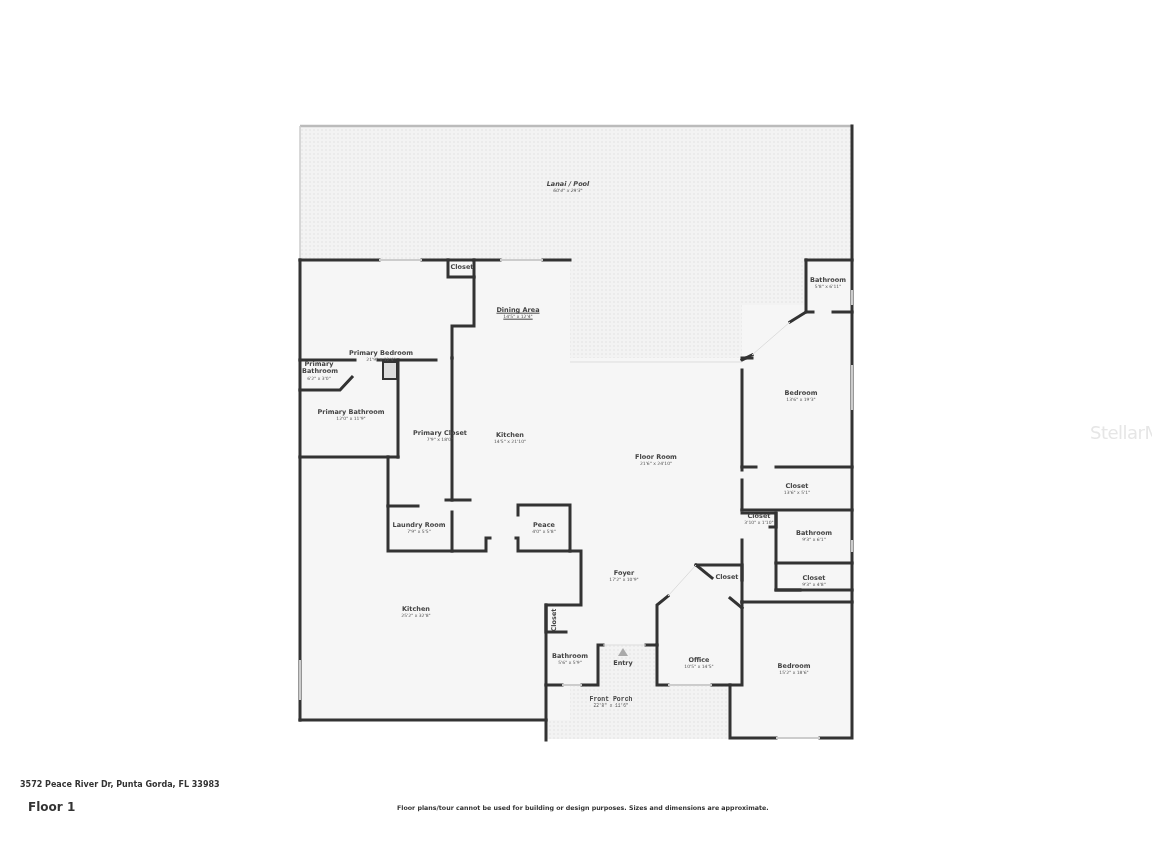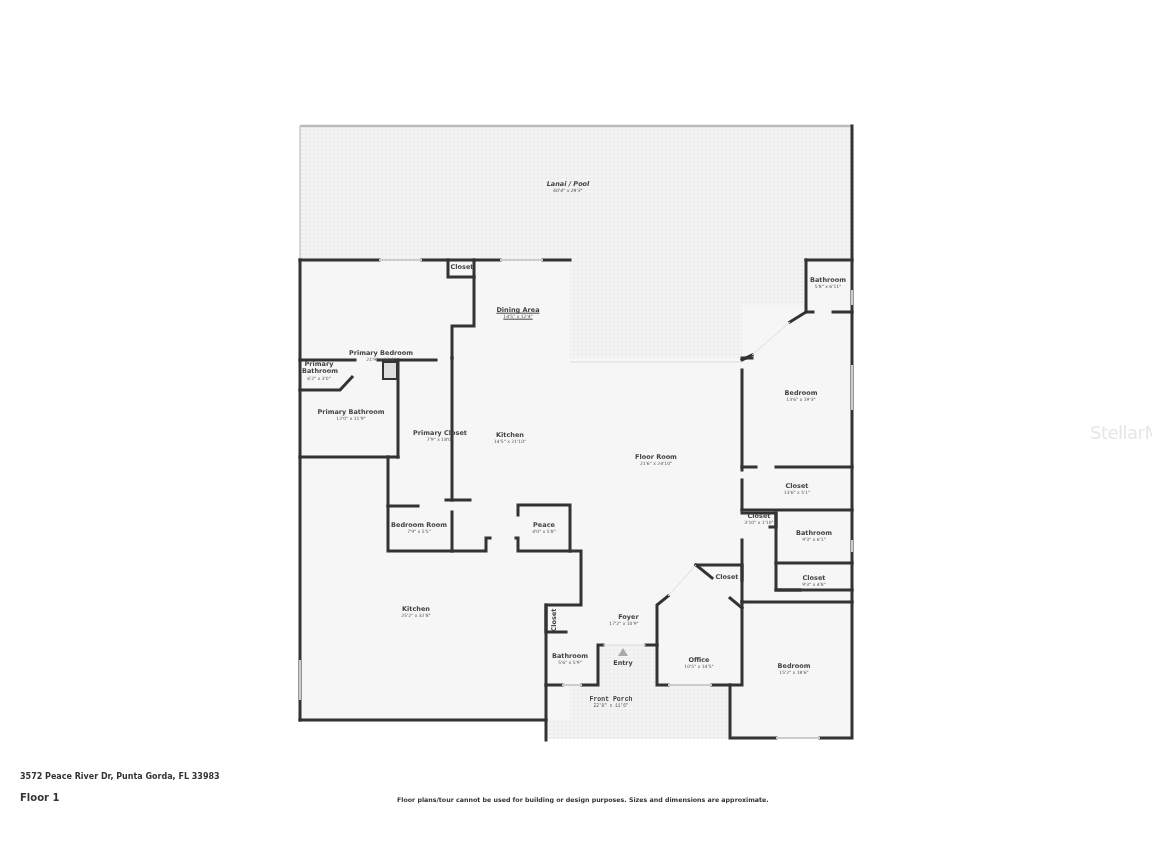--- a/index.html
+++ b/index.html
@@ -2,23 +2,23 @@
 <html><head>
 <meta charset="utf-8">
 <style>
   html, body { margin:0; padding:0; background:#ffffff; }
   body { width:1152px; height:864px; position:relative; overflow:hidden; font-family:"DejaVu Sans", sans-serif; }
   #plan { position:absolute; left:0; top:0; width:1152px; height:864px; }
   .room-label { position:absolute; text-align:center; transform:translate(-50%,-50%); color:#444; line-height:1.15; white-space:nowrap; }
   .room-label .nm { font-size:6.5px; font-weight:bold; display:block; }
   .room-label .dm { font-size:4.5px; display:block; color:#555; }
   .vert { transform:translate(-50%,-50%) rotate(-90deg); }
-  .footer { position:absolute; color:#333; font-weight:bold; }
+  .footer { position:absolute; color:#333; font-weight:bold;margin-top:8px; }
   .addr { left:20px; top:772px; font-size:8px; }
-  .floor { left:20px; top:792px; font-size:10px; }
+  .floor { left:28px; top:792px; font-size:12px; }
   .disclaimer { left:397px; top:796px; font-size:6.3px; }
   .watermark { position:absolute; left:1090px; top:422px; font-size:18px; color:#e6e6e6; letter-spacing:-0.5px; }
 </style>
 </head>
 <body>
 
 <svg id="plan" viewBox="0 0 1152 864" xmlns="http://www.w3.org/2000/svg">
   <defs>
     <pattern id="tile" width="4" height="4" patternUnits="userSpaceOnUse">
       <rect width="4" height="4" fill="#f3f3f3"></rect>
@@ -175,28 +175,28 @@
 </div>
 <div class="room-label" style="left:814px;top:536px;">
   <span class="nm">Bathroom</span>
   <span class="dm">9'3" x 6'1"</span>
 </div>
 <div class="room-label" style="left:814px;top:581px;">
   <span class="nm">Closet</span>
   <span class="dm">9'3" x 4'8"</span>
 </div>
 <div class="room-label" style="left:419px;top:528px;">
-  <span class="nm">Bedroom Room</span>
+  <span class="nm">Laundry Room</span>
   <span class="dm">7'9" x 5'5"</span>
 </div>
 <div class="room-label" style="left:544px;top:528px;">
   <span class="nm">Peace</span>
   <span class="dm">4'0" x 5'8"</span>
 </div>
-<div class="room-label" style="left:624px;top:620px;text-align:right;">
+<div class="room-label" style="left:624px;top:576px;">
   <span class="nm">Foyer</span>
   <span class="dm">17'2" x 10'9"</span>
 </div>
 <div class="room-label" style="left:727px;top:578px;">
   <span class="nm">Closet</span>
 </div>
 <div class="room-label" style="left:699px;top:635px;margin-top:28px;">
   <span class="nm">Office</span>
   <span class="dm">10'5" x 14'5"</span>
 </div>

